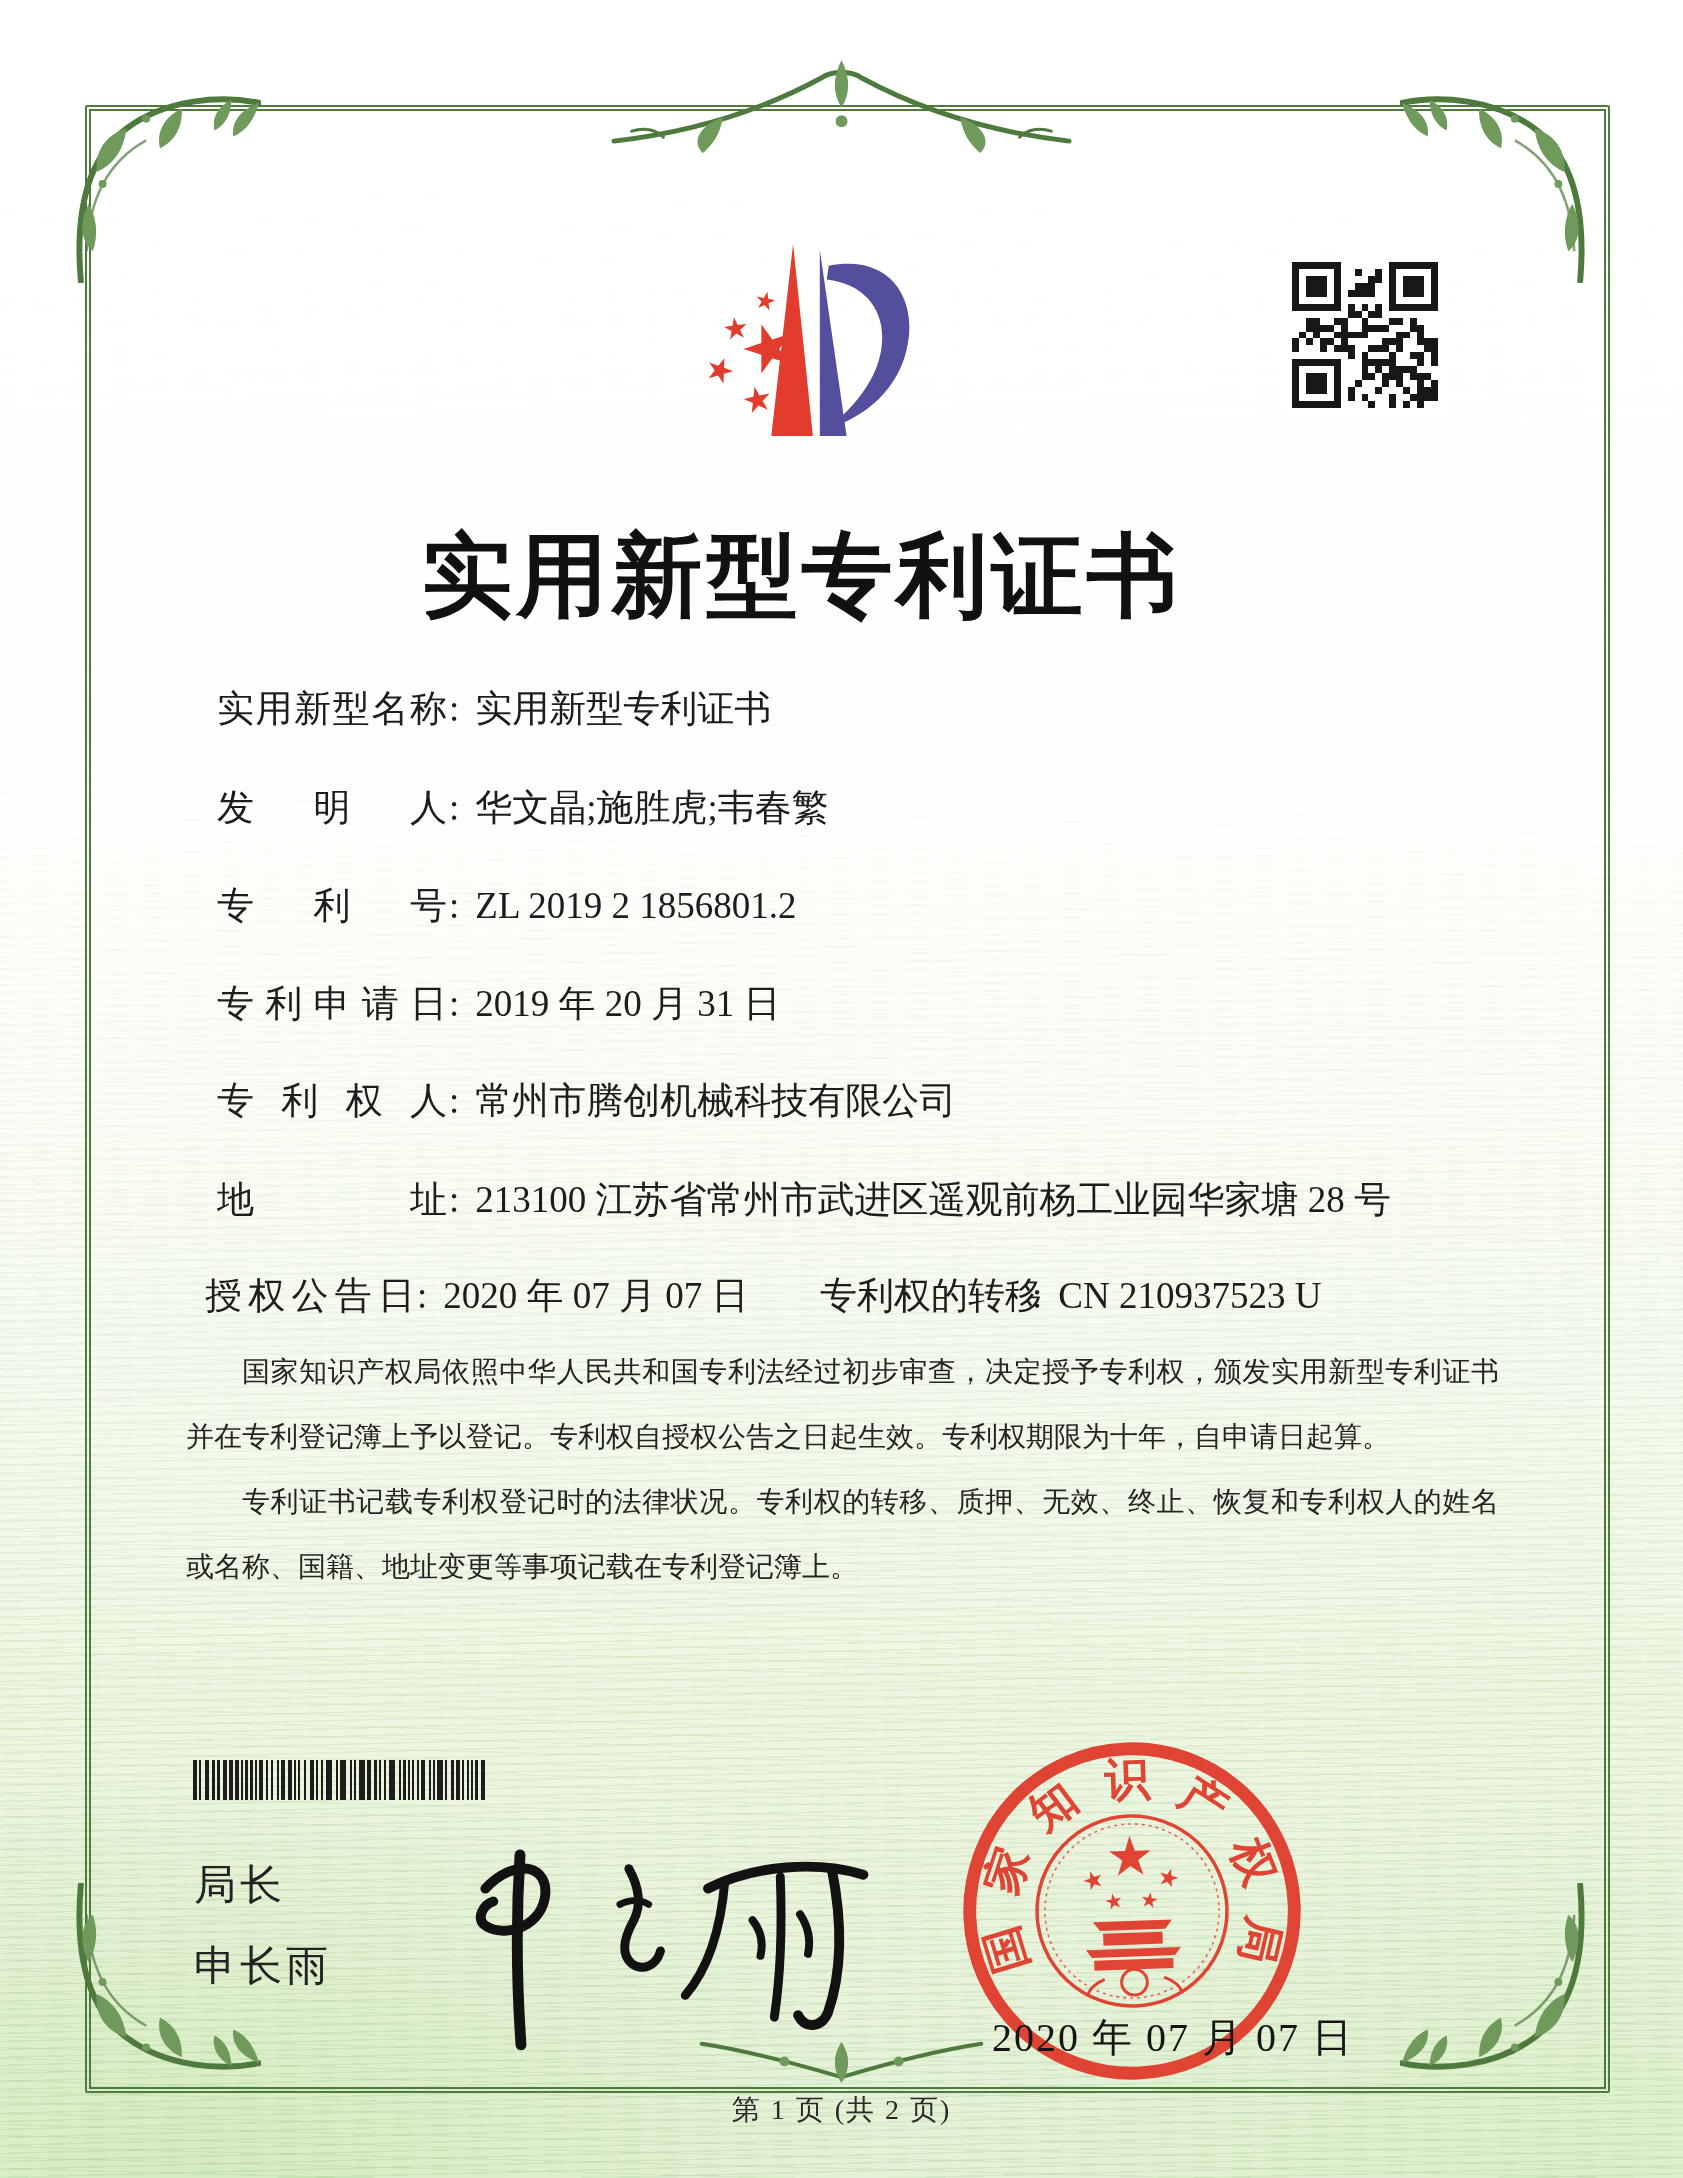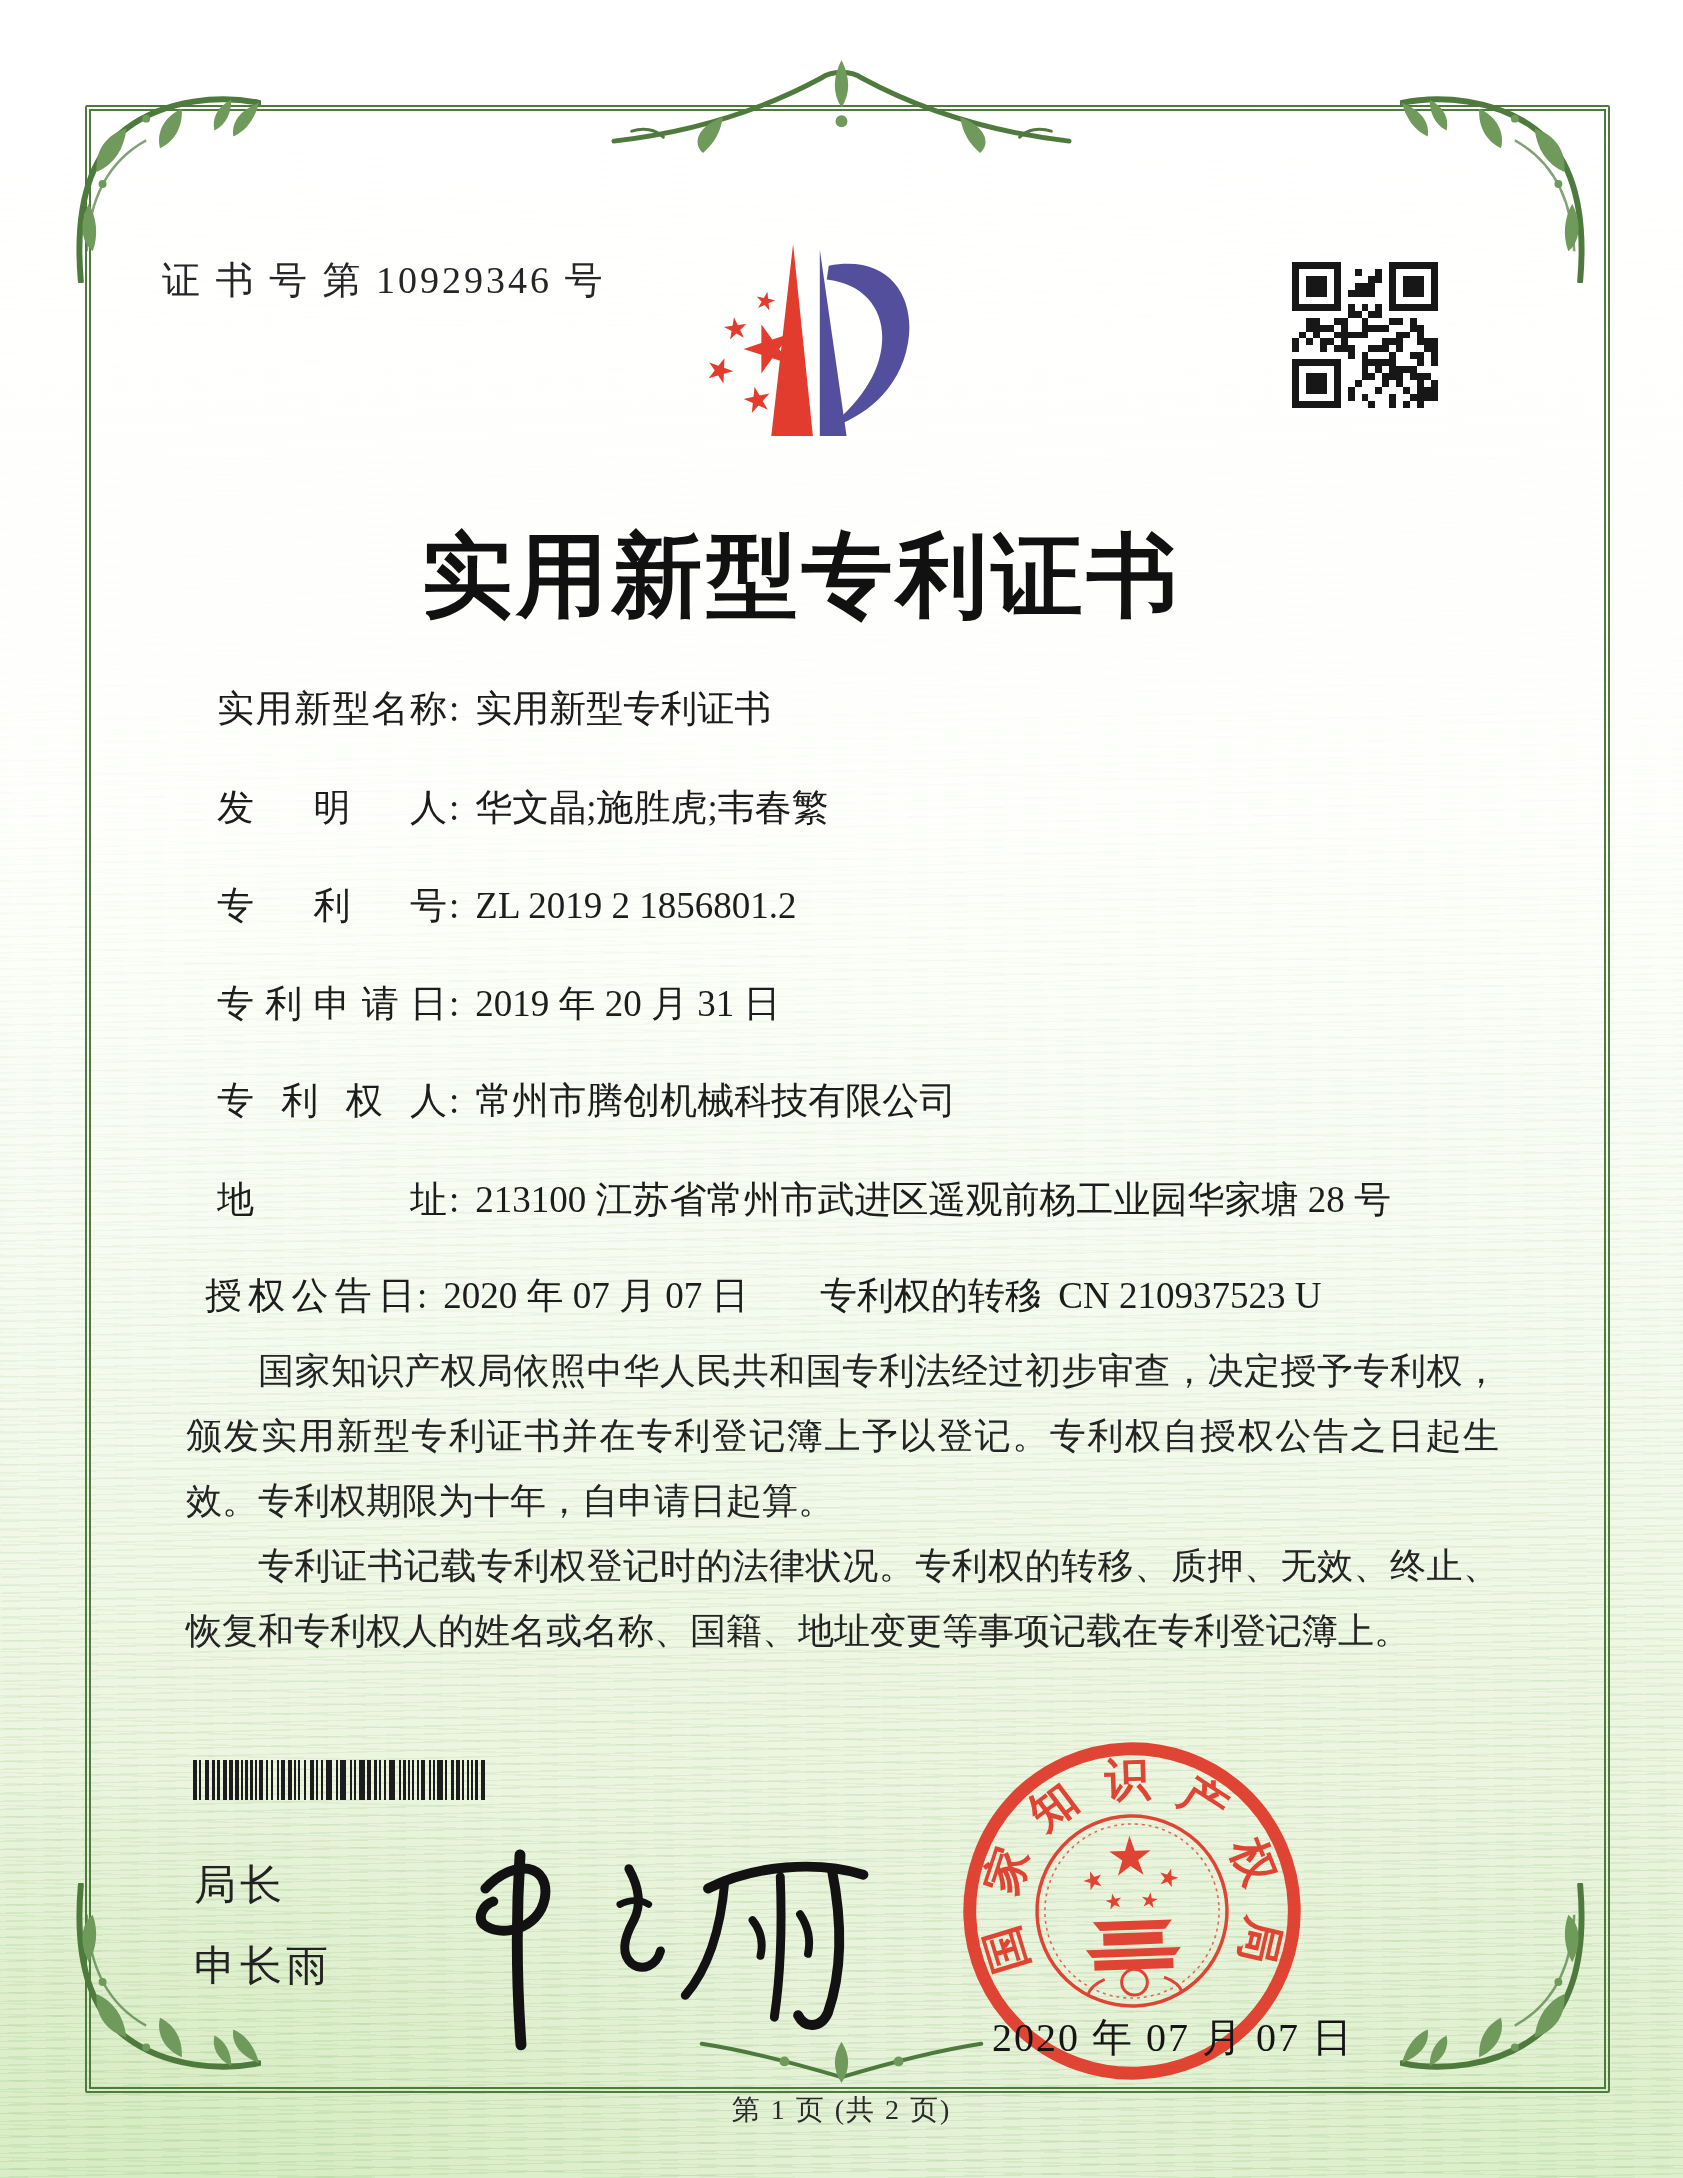--- a/index.html
+++ b/index.html
@@ -22,21 +22,21 @@
   .corner{position:absolute;width:198px;height:198px;}
   .corner.tr{transform:scaleX(-1);} .corner.bl{transform:scaleY(-1);} .corner.br{transform:scale(-1,-1);}
   .cert-no{position:absolute;left:162px;top:255px;font-size:38px;letter-spacing:3px;color:#262626;}
   .title{position:absolute;left:0;top:515px;width:1683px;text-align:center;transform:translateX(-40px);
     font-size:91px;font-weight:700;letter-spacing:4px;color:#111;}
   .row{position:absolute;left:205px;font-size:37px;line-height:46px;white-space:nowrap;}
   .flabel{display:inline-block;width:230px;text-align:justify;text-align-last:justify;vertical-align:top;margin-left:12px;}
   .glabel{display:inline-block;width:210px;text-align:justify;text-align-last:justify;vertical-align:top;}
   .fcolon{display:inline-block;margin:0 16px 0 2px;}
   .paras{position:absolute;left:186px;top:1339px;width:1313px;}
-  .paras p{margin:0;font-size:36px;line-height:65px;text-indent:2em;text-align:justify;color:#242424;}
+  .paras p{margin:0;font-size:28px;line-height:65px;text-indent:2em;text-align:justify;color:#242424;}
   #barcode{position:absolute;left:193px;top:1760px;width:307px;height:40px;display:flex;align-items:stretch;}
   #barcode span{background:#1c1c1c;height:100%;}
   .director-label{position:absolute;left:194px;top:1857px;font-size:42px;letter-spacing:4px;font-family:"Liberation Sans","DejaVu Sans",sans-serif;color:#222;}
   .director-name{position:absolute;left:194px;top:1938px;font-size:42px;letter-spacing:4px;font-family:"Liberation Sans","DejaVu Sans",sans-serif;color:#222;}
   #signature{position:absolute;left:426px;top:1817px;}
   #sealSvg{position:absolute;left:944px;top:1723px;transform:rotate(-2deg);opacity:.94;}
   .sealChar{font-family:"Liberation Serif","DejaVu Serif",serif;font-weight:700;font-size:46px;fill:#e03a2a;}
   .seal-date{position:absolute;left:992px;top:2010px;font-size:40px;letter-spacing:2px;color:#151515;white-space:nowrap;}
   .footer{position:absolute;left:0;top:2091px;width:1683px;text-align:center;font-size:28px;letter-spacing:2px;color:#2a2a2a;}
   #qr{position:absolute;left:1287px;top:257px;width:156px;height:156px;background:#fff;padding:5px;box-sizing:border-box;
@@ -97,21 +97,20 @@
 
   <svg width="297" height="63" style="position:absolute;left:693px;top:2026px" viewBox="0 0 300 64">
     <g stroke="#4e7a3e" fill="none" stroke-width="4" stroke-linecap="round">
       <path d="M8,18 C60,26 110,40 150,52 C190,40 240,26 292,18"></path>
     </g>
     <path d="M150,58 C141,44 141,30 150,16 C159,30 159,44 150,58 Z" fill="#6f9a5b"></path>
     <circle cx="92" cy="36" r="5" fill="#6f9a5b"></circle>
     <circle cx="208" cy="36" r="5" fill="#6f9a5b"></circle>
   </svg>
 
-  <div class="cert-no">证 书 号 第 10929346 号</div>
 
   <svg id="logo" width="248" height="203" viewBox="0 0 250 205" style="position:absolute;left:678px;top:238px">
     <polygon points="116,6 136,200 94,200" fill="#e23c2e"></polygon>
     <polygon points="143,12 170,200 143,200" fill="#534f9c"></polygon>
     <path d="M152,28 C215,16 240,62 232,106 C224,154 186,182 152,192 C190,160 206,130 206,100 C206,70 186,46 150,42 Z" fill="#534f9c"></path>
     <use href="#star5d" transform="translate(92,112) rotate(-18) scale(0.52)" fill="#e23c2e"></use>
     <use href="#star5d" transform="translate(88,64) rotate(12) scale(0.20)" fill="#e23c2e"></use>
     <use href="#star5d" transform="translate(58,92) rotate(-8) scale(0.24)" fill="#e23c2e"></use>
     <use href="#star5d" transform="translate(42,134) rotate(20) scale(0.27)" fill="#e23c2e"></use>
     <use href="#star5d" transform="translate(80,164) rotate(-12) scale(0.28)" fill="#e23c2e"></use>

